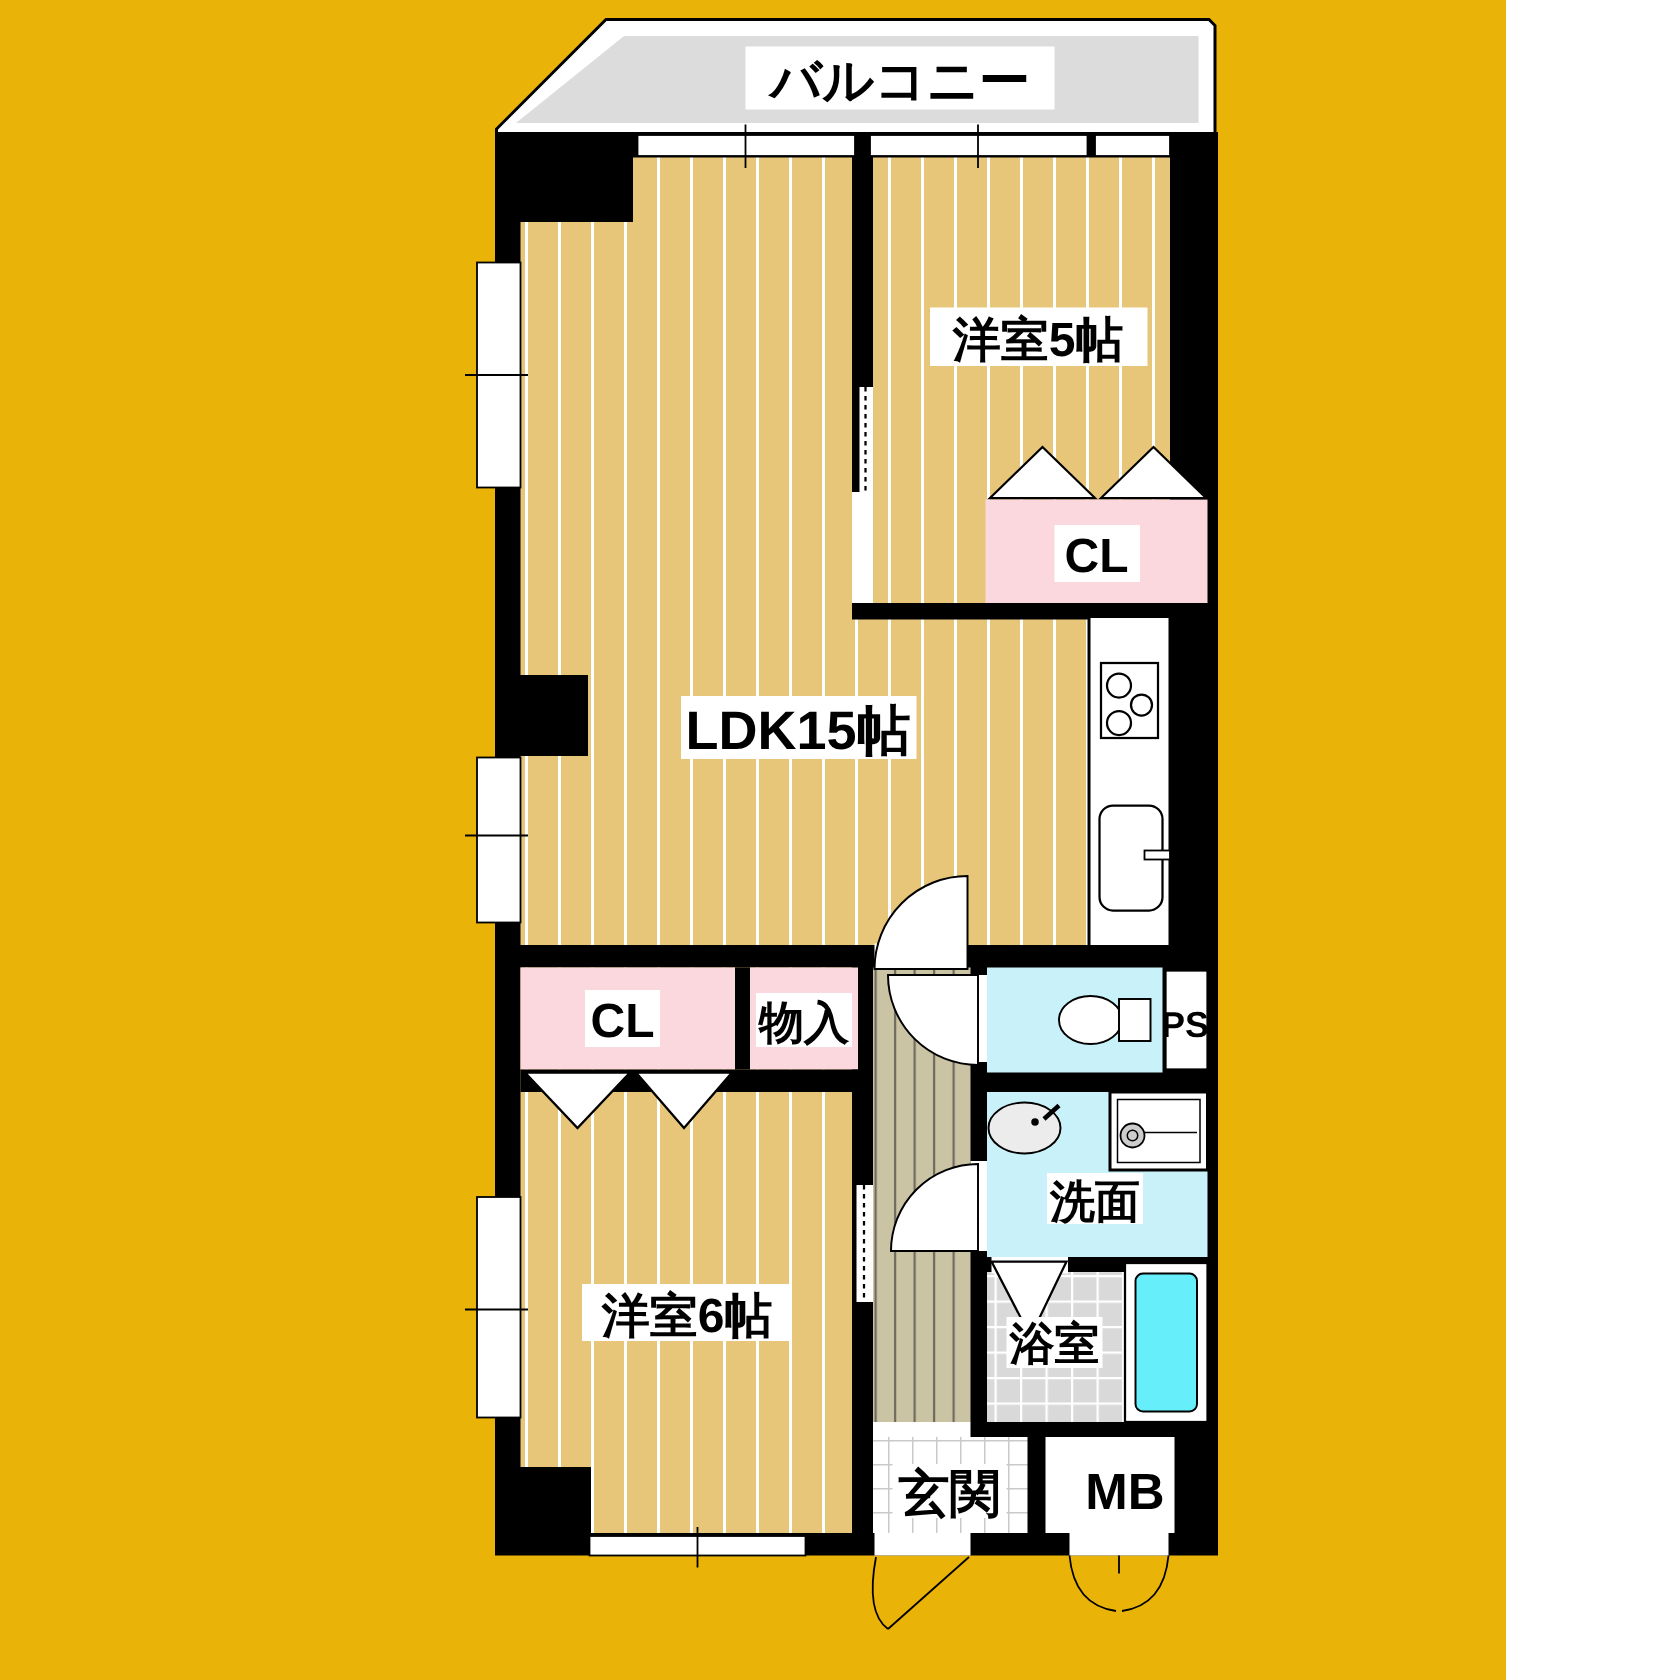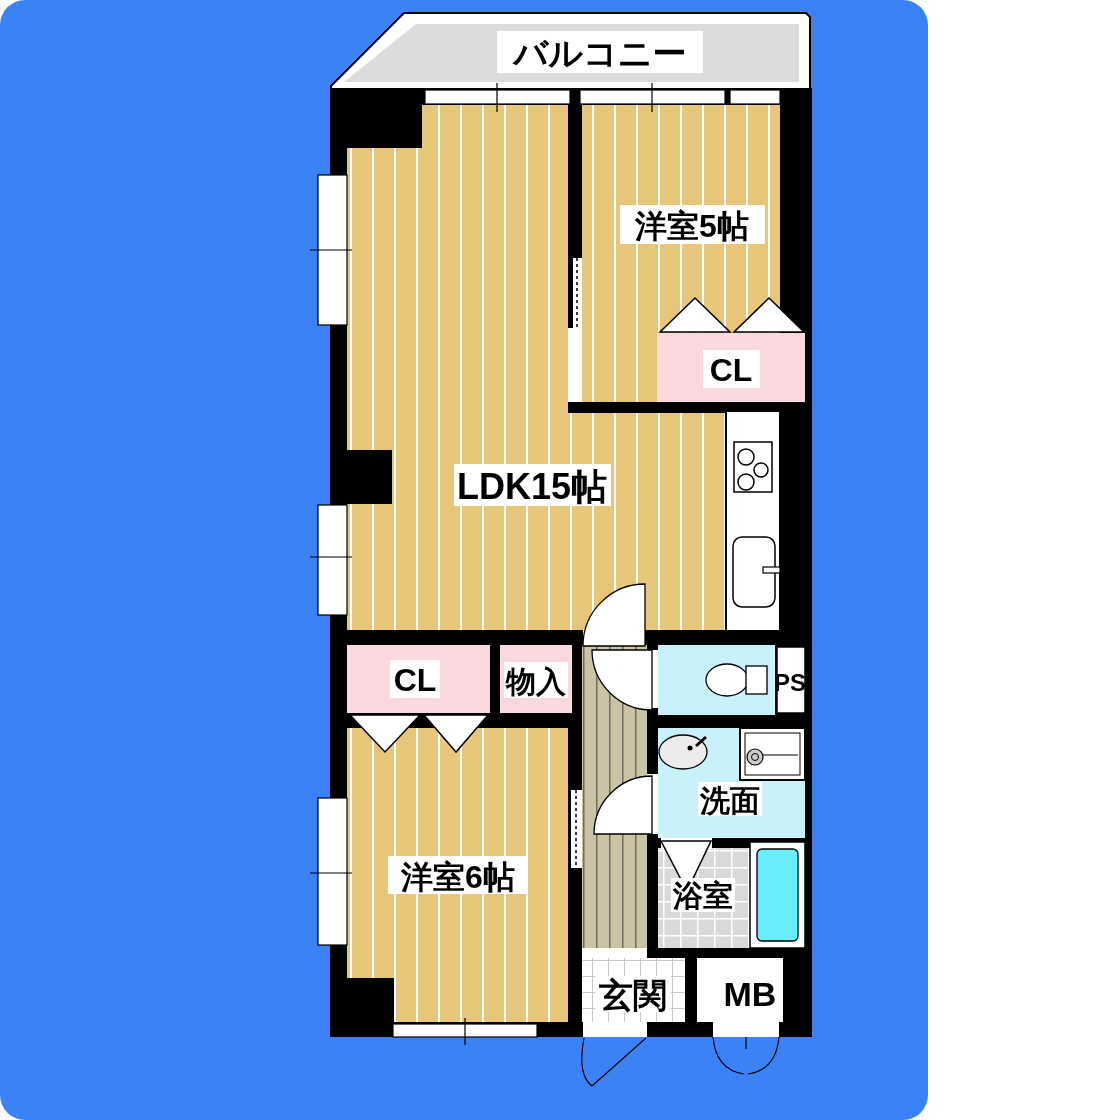--- a/index.html
+++ b/index.html
@@ -1,17 +1,17 @@
 <!DOCTYPE html>
 <html><head>
 <meta charset="utf-8">
 <style>
   html,body{margin:0;padding:0;background:#fff;}
-  .canvas{position:relative;width:928px;height:1120px;background:#3b82f6;overflow:hidden;
-          font-family:"Liberation Sans", sans-serif;border-radius:25px;}
+  .canvas{position:relative;width:1004px;height:1120px;background:#eab308;overflow:hidden;
+          font-family:"Liberation Sans", sans-serif;}
   svg text{font-family:"Liberation Sans","DejaVu Sans",sans-serif;font-weight:bold;fill:#000;}
 </style>
 </head>
 <body>
 
 <div class="canvas">
 <svg width="1120" height="1120" viewBox="0 0 1120 1120">
   <defs>
     <pattern id="tanStripe" width="22" height="22" patternUnits="userSpaceOnUse">
       <rect width="22" height="22" fill="#e7c679"></rect>

